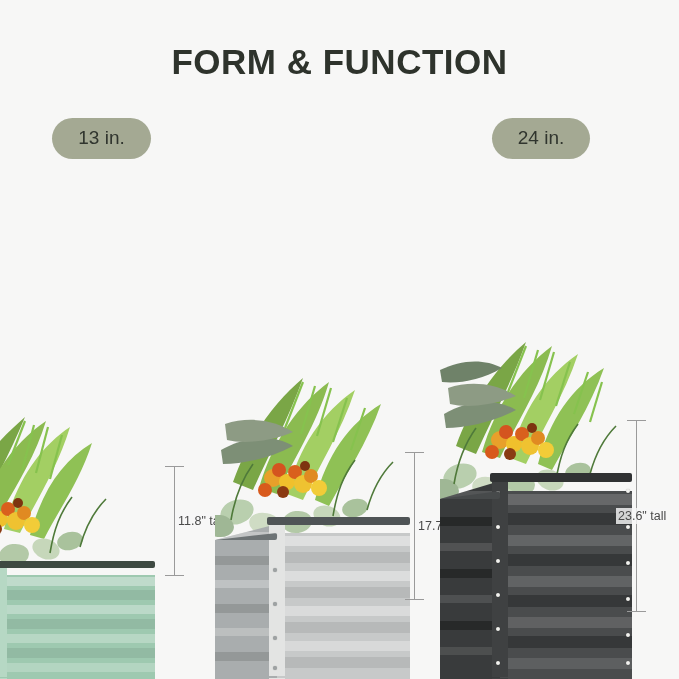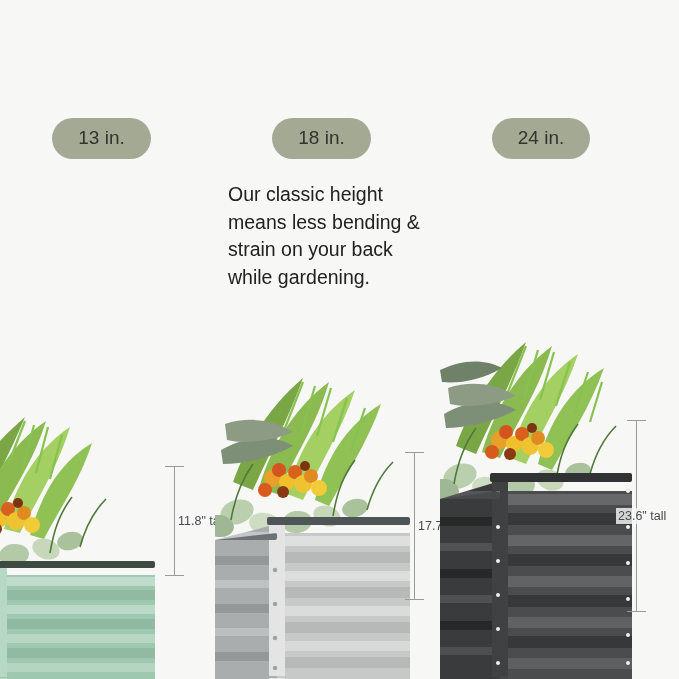--- a/index.html
+++ b/index.html
@@ -183,33 +183,28 @@
     white-space: nowrap;
     background: rgba(247,247,246,0.82);
     padding: 1px 2px;
   }
 </style>
 </head>
 <body>
 
 <div id="page">
 
+  <div id="title">FORM &amp; FUNCTION</div>
 
   <div class="col col-0">
     <div class="pill-wrap">
       <span class="pill">13 in.</span>
     </div>
   </div>
 
-  <div class="col col-1">
-    <div class="pill-wrap">
-      <span class="pill">18 in.</span>
-    </div>
-    <div class="blurb">Our classic height means less bending &amp; strain on your back while gardening.</div>
-  </div>
 
   <div class="col col-2">
     <div class="pill-wrap">
       <span class="pill">24 in.</span>
     </div>
   </div>
 
   <div id="scene">
 
     <div class="planter" id="p-green" style="left:-70px; width:225px; height:310px;">

